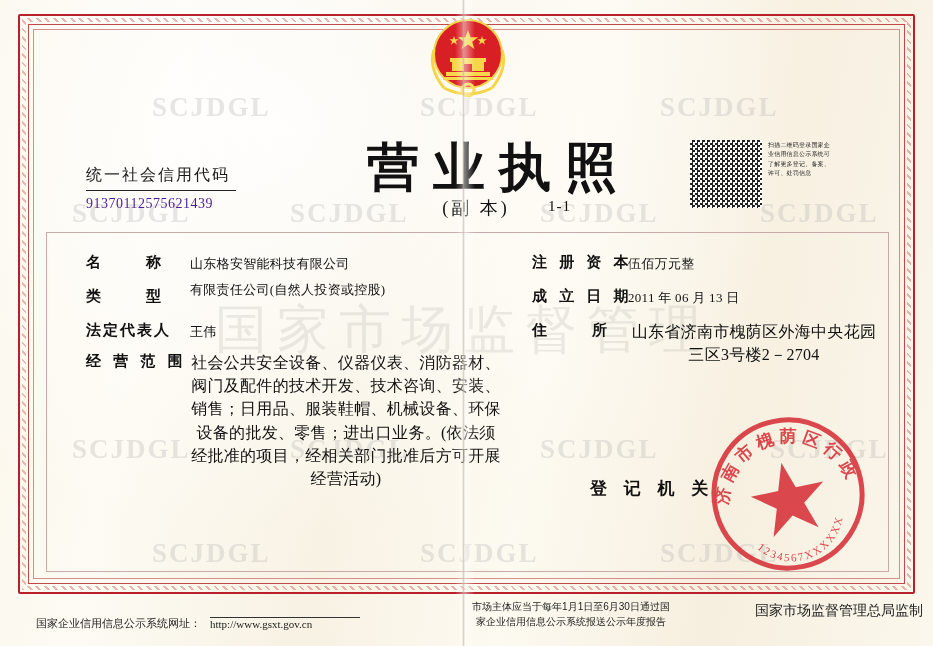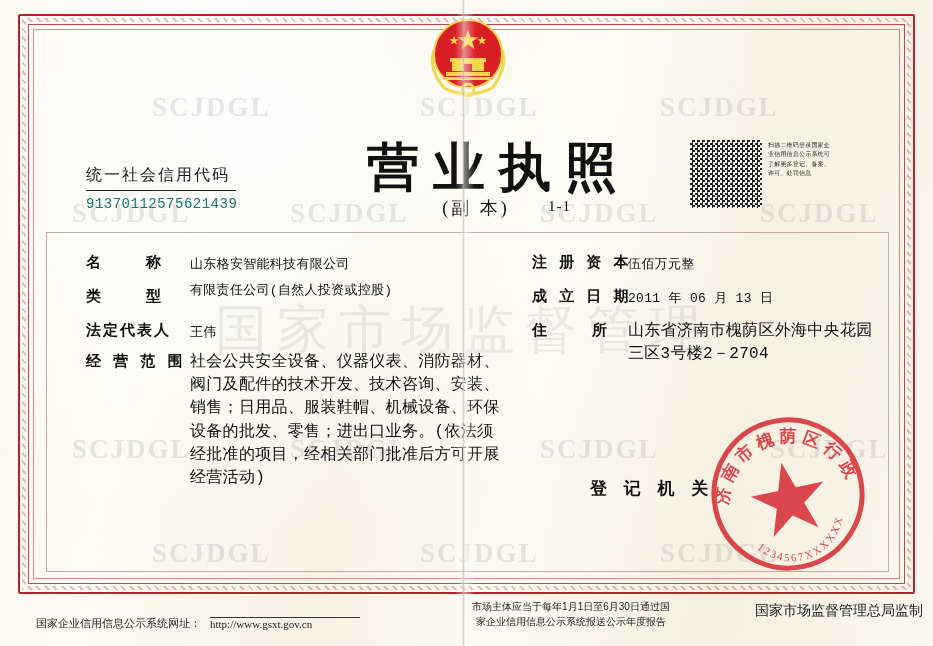--- a/index.html
+++ b/index.html
@@ -146,22 +146,22 @@
     font-family: "Liberation Sans", sans-serif;
   }
   #credit-code-underline {
     width: 150px;
     height: 1px;
     background: #222;
     margin: 4px 0 5px 0;
   }
   #credit-code-value {
     font-size: 14px;
-    color: #0f766e;
-    font-family: Liberation Mono, monospace;
+    color: #4c1d95;
+    font-family: Liberation Serif, serif;
     letter-spacing: 0.5px;
   }
 
   #main-title {
     position: absolute;
     left: 332px;
     top: 133px;
     width: 320px;
     text-align: center;
     font-size: 52px;
@@ -223,23 +223,24 @@
     color: #111;
     font-weight: bold;
     font-family: "Liberation Sans", sans-serif;
     letter-spacing: 5px;
     white-space: nowrap;
   }
   .field-value {
     position: absolute;
     font-size: 13px;
     color: #111;
-    font-family: Liberation Mono, monospace;
+    font-family: Liberation Serif, serif;
     letter-spacing: 0.3px;
     white-space: nowrap;
+    text-align: center;
   }
   .field-value.multiline {
     white-space: normal;
     line-height: 1.45;
     font-size: 16px;
   }
 
   
   #reg-authority-label {
     position: absolute;

